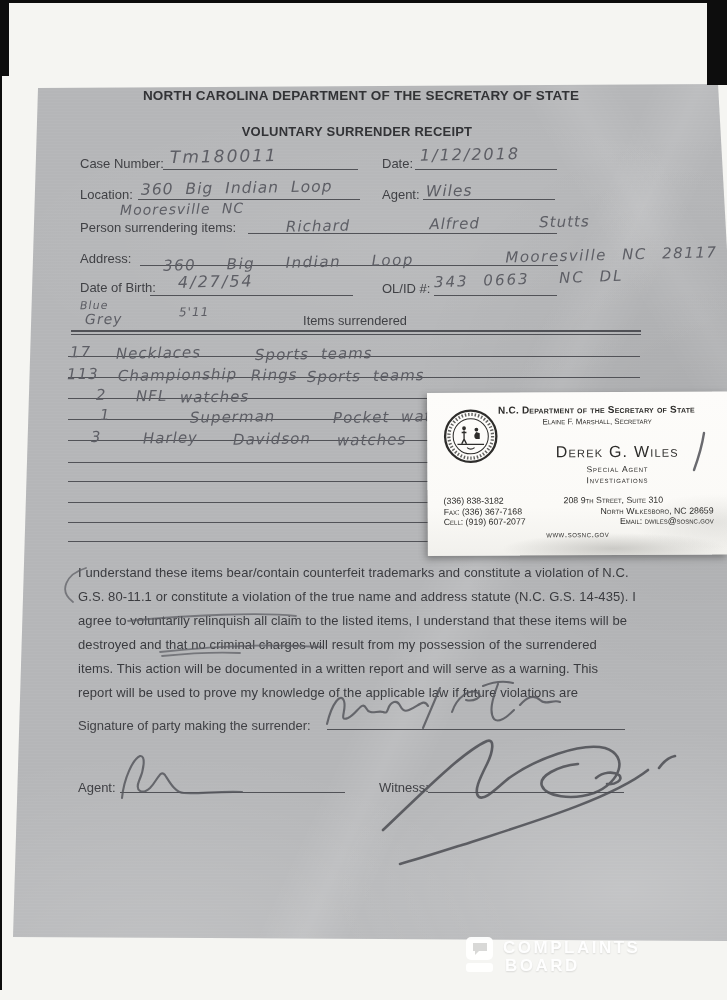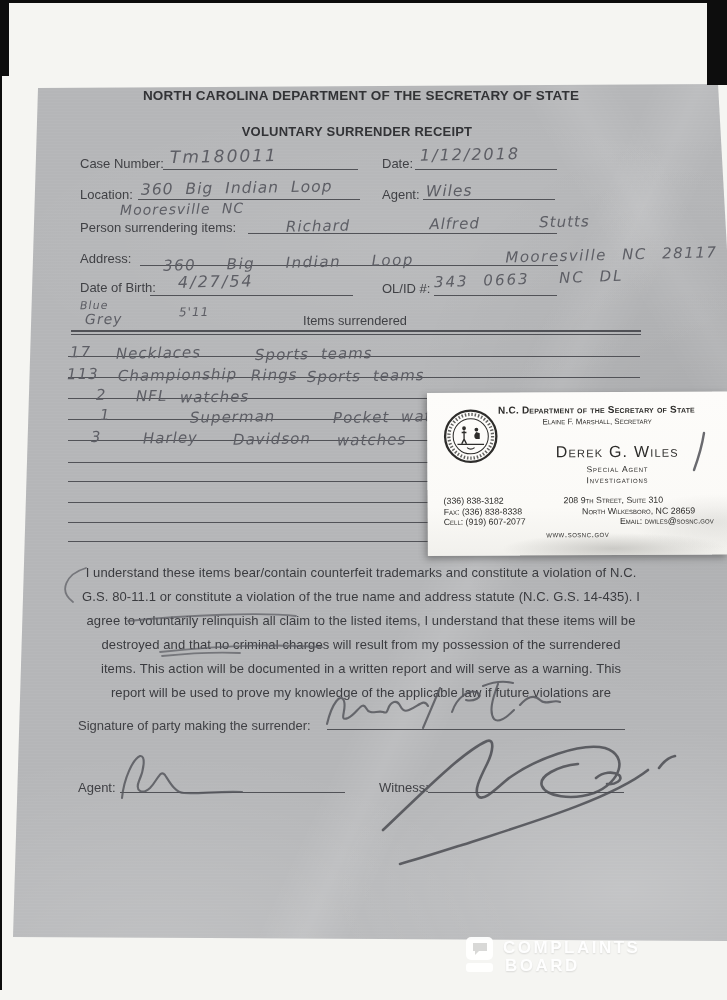--- a/index.html
+++ b/index.html
@@ -19,21 +19,21 @@
       repeating-linear-gradient(0deg, rgba(255,255,255,.03) 0 1px, transparent 1px 3px),
       #b5b6b8;
     clip-path:polygon(38px 88px,718px 84px,727px 250px,727px 941px,13px 937px);}
   .content{position:absolute;inset:0;z-index:10;}
   .title{position:absolute;font-weight:bold;color:#323336;transform:translateX(-50%);white-space:nowrap;}
   .lbl{position:absolute;font-size:13px;color:#404145;white-space:nowrap;}
   .rule{position:absolute;height:0;border-top:1.4px solid #515257;}
   .hw{position:absolute;font-family:"DejaVu Sans",sans-serif;font-style:italic;color:#5d5e65;
       font-size:15px;letter-spacing:1px;word-spacing:6px;white-space:pre;transform:rotate(-1deg);}
   .stmt{position:absolute;left:78px;top:561px;width:566px;font-size:13px;line-height:24px;
-        color:#3a3b3f;letter-spacing:.1px;text-align:center;}
+        color:#3a3b3f;letter-spacing:.1px;}
   .card{position:absolute;left:427px;top:393px;width:300px;height:163px;z-index:30;
         background:
           radial-gradient(160px 22px at 62% 96%, rgba(110,110,106,.30), transparent 70%),
           radial-gradient(120px 40px at 96% 80%, rgba(140,140,136,.18), transparent 70%),
           linear-gradient(180deg,#fdfcfa 0%,#fbfaf7 70%,#f1f0ec 100%);
         box-shadow:-2px 3px 7px rgba(50,50,52,.45);transform:rotate(-.3deg);transform-origin:top left;
         font-family:"Liberation Sans",sans-serif;color:#2d2c2a;}
   .card .c{position:absolute;font-variant:small-caps;white-space:nowrap;}
   .ink{position:absolute;inset:0;z-index:40;pointer-events:none;}
   .wm{position:absolute;z-index:50;color:#ffffff;font-weight:bold;letter-spacing:2.5px;
@@ -161,24 +161,24 @@
       <path d="M36 25.5 C33 28 33 32 36 33 L39.5 33 L39.5 27 Z" fill="#2e2d2b"></path>
       <path d="M16 38.5 L44 38.5" stroke="#2e2d2b" stroke-width="1.3"></path>
       <path d="M26 42 q4 3 8 0" stroke="#2e2d2b" stroke-width="1.1" fill="none"></path>
     </svg>
     <div class="c" style="left:71px;top:12px;font-size:10px;font-weight:bold;letter-spacing:.2px">N.C. Department of the Secretary of State</div>
     <div class="c" style="left:105px;top:25px;width:130px;text-align:center;font-size:8px">Elaine F. Marshall, Secretary</div>
     <div class="c" style="left:90px;top:51px;width:200px;text-align:center;font-size:16px;letter-spacing:1.2px">Derek G. Wiles</div>
     <div class="c" style="left:90px;top:72px;width:200px;text-align:center;font-size:8.6px;letter-spacing:.8px">Special Agent</div>
     <div class="c" style="left:90px;top:83px;width:200px;text-align:center;font-size:8.6px;letter-spacing:.8px">Investigations</div>
     <div class="c" style="left:16px;top:103px;font-size:8.8px">(336) 838-3182</div>
-    <div class="c" style="left:16px;top:113.5px;font-size:8.8px">Fax: (336) 838-8338</div>
+    <div class="c" style="left:16px;top:113.5px;font-size:8.8px">Fax: (336) 367-7168</div>
     <div class="c" style="left:16px;top:124px;font-size:8.8px">Cell: (919) 607-2077</div>
     <div class="c" style="left:136px;top:103px;width:150px;text-align:left;font-size:8.8px">208 9th Street, Suite 310</div>
-    <div class="c" style="left:136px;top:113.5px;width:150px;text-align:center;font-size:8.8px">North Wilkesboro, NC 28659</div>
+    <div class="c" style="left:136px;top:113.5px;width:150px;text-align:right;font-size:8.8px">North Wilkesboro, NC 28659</div>
     <div class="c" style="left:136px;top:124px;width:150px;text-align:right;font-size:8.8px">Email: dwiles@sosnc.gov</div>
     <div class="c" style="left:80px;top:137px;width:140px;text-align:center;font-size:8.8px;letter-spacing:.5px">www.sosnc.gov</div>
   </div>
 
   <svg class="ink" width="727" height="1000" viewBox="0 0 727 1000">
     <g fill="none" stroke="#56575d" stroke-width="2.1" stroke-linecap="round" opacity=".85">
       <path d="M327 724 C332 703 341 692 344 701 C347 710 338 722 348 718 C357 714 362 700 366 708 C370 716 377 710 383 712 C390 715 386 704 394 702 C402 700 399 714 409 710 C419 706 424 698 428 706 M440 688 L423 728 M452 712 C457 697 470 688 478 693 C484 697 473 702 466 700 M483 686 C493 682 505 681 513 683 M498 684 C492 700 489 712 494 719 C499 724 508 716 514 710 M520 705 C527 697 534 694 540 700 C546 706 553 699 560 702"></path>
       <path d="M122 798 C124 778 133 759 140 756 C146 755 144 770 139 781 C135 791 142 795 150 788 C158 780 160 769 165 775 C169 781 175 793 184 793 C199 794 219 791 242 792"></path>
     </g>
     <g fill="none" stroke="#4b4c52" stroke-width="2.6" stroke-linecap="round" opacity=".85">

